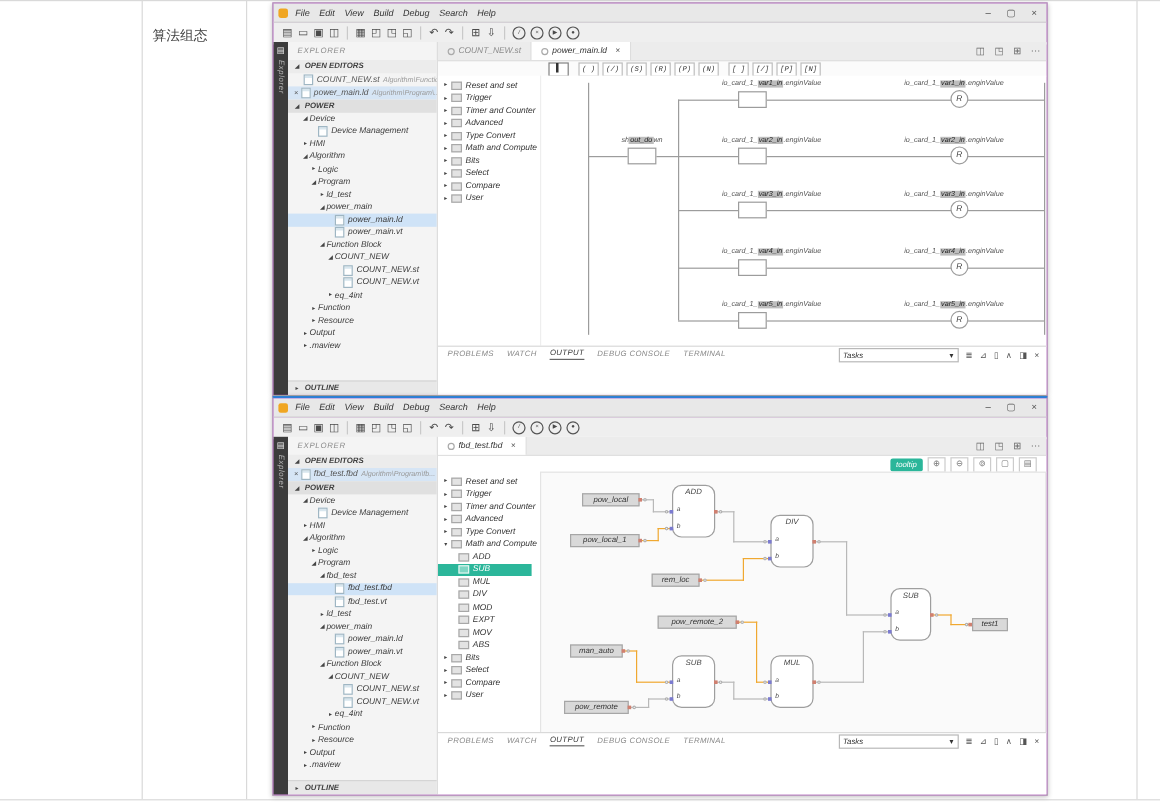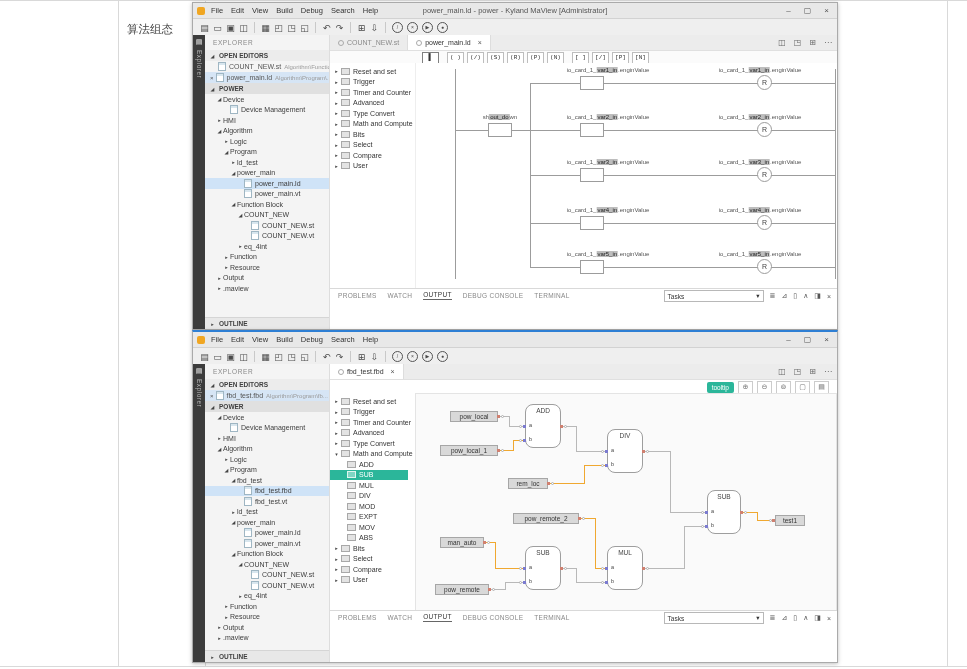--- a/index.html
+++ b/index.html
@@ -3,22 +3,22 @@
 <meta charset="utf-8">
 <style>
   html,body{margin:0;padding:0;width:967px;height:669px;background:#fff;overflow:hidden;
     font-family:"Liberation Sans","DejaVu Sans",sans-serif;}
   .hline,.vline{position:absolute;background:#d9d9d9;}
   .hline{height:1px;left:0;right:0;}
   .vline{width:1px;top:0;height:666px;}
   .row-label{position:absolute;left:127px;top:22px;font-size:11.5px;color:#444;}
 
   
-  .win{position:absolute;left:192px;width:646px;background:#d946ef;border:1px solid #aaa;
-    box-sizing:border-box;box-shadow:0 1px 4px rgba(0,0,0,.25);font-size:8px;color:#333;}
+  .win{position:absolute;left:227px;width:646px;background:#d946ef;border:1px solid #aaa;
+    box-sizing:border-box;box-shadow:0 1px 4px rgba(0,0,0,.25);font-size:8px;color:#333;font-style:italic;}
   #win-top{top:2px;height:328px;z-index:1;}
   #win-bottom{top:330px;height:333px;z-index:2;border-top:2px solid #2e7fd4;}
   .titlebar{height:15px;background:#e8e8e8;border-bottom:1px solid #d2d2d2;position:relative;
     display:flex;align-items:center;}
   .appicon{width:8px;height:8px;background:#f0a622;border-radius:2px;margin:0 6px 0 4px;flex:none;}
   .menus{display:flex;z-index:1;}
   .menus span{margin-right:8px;font-size:7.5px;color:#333;}
   .wtitle{position:absolute;left:0;right:0;text-align:center;font-size:7.5px;color:#555;}
   .wctrl{position:absolute;right:8px;display:flex;gap:13px;font-size:8px;color:#555;z-index:1;}
   .toolbar{height:17px;background:#efefef;border-bottom:1px solid #d8d8d8;display:flex;
@@ -143,21 +143,20 @@
     <span class="appicon"></span>
     <span class="menus">
         <span>File</span>
         <span>Edit</span>
         <span>View</span>
         <span>Build</span>
         <span>Debug</span>
         <span>Search</span>
         <span>Help</span>
       </span>
-    <span class="wtitle">power_main.ld - power - Kyland MaView [Administrator]</span>
     <span class="wctrl">
       <span>–</span>
       <span>▢</span>
       <span>×</span>
     </span>
   </div>
   <div class="toolbar">
       <span class="tbi">▤</span>
       <span class="tbi">▭</span>
       <span class="tbi">▣</span>

